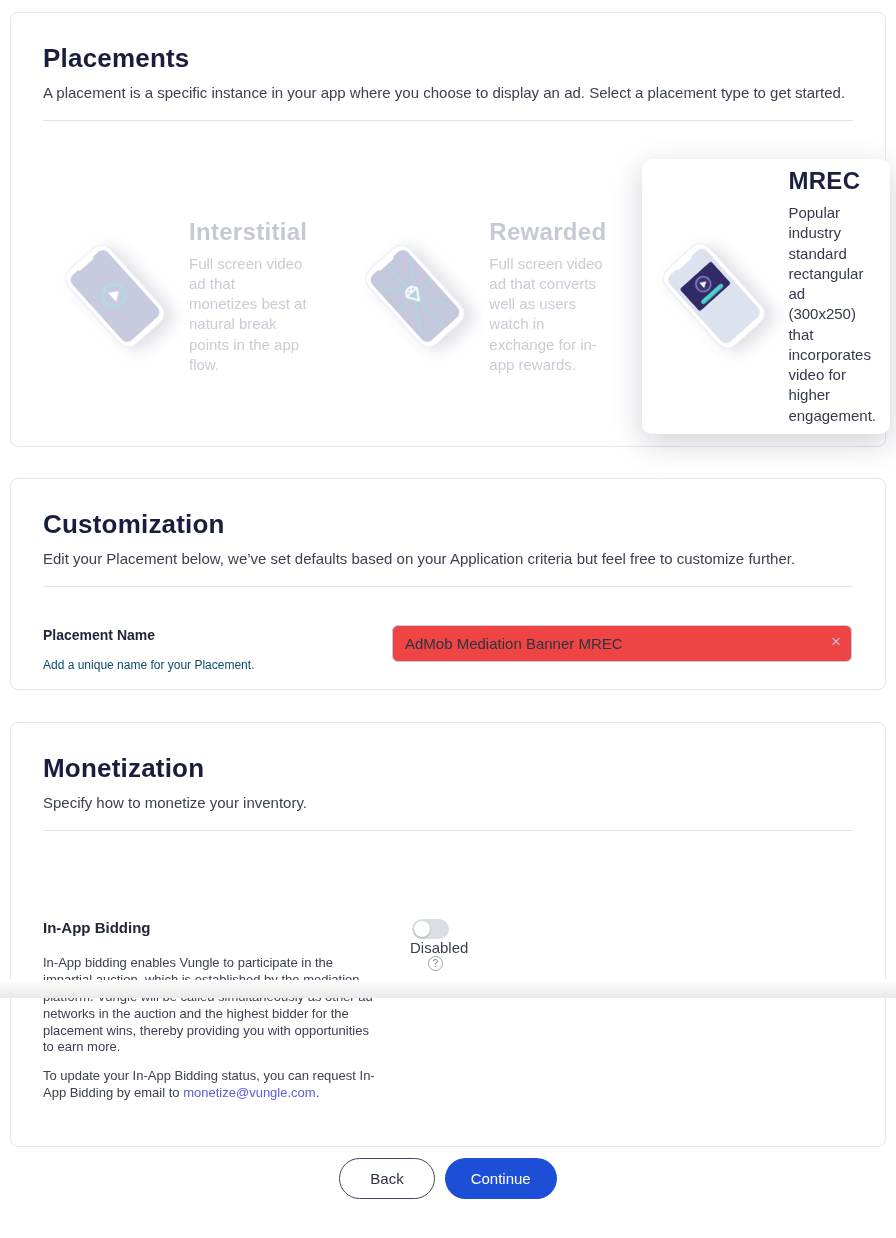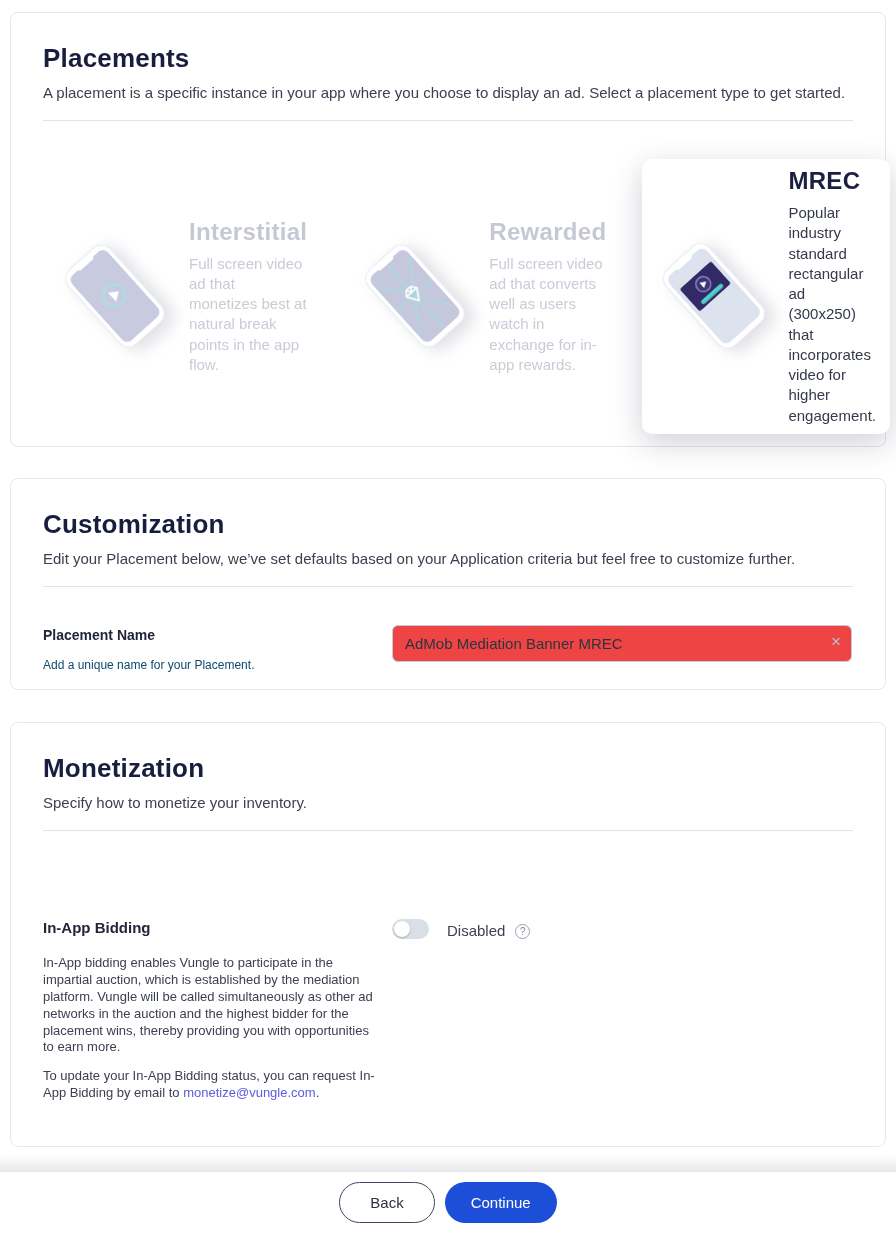--- a/index.html
+++ b/index.html
@@ -1,19 +1,19 @@
 <!DOCTYPE html>
 <html><head>
 <meta charset="utf-8">
 <style>
   * { margin:0; padding:0; box-sizing:border-box; }
   html,body { background:#ffffff; }
   body { font-family:"Liberation Sans", sans-serif; width:896px; height:1238px; overflow:hidden; position:relative; }
 
-  .page { position:relative; width:896px; height:1172px; background:#ffffff; }
+  .page { position:relative; width:896px; height:998px; background:#ffffff; }
   .bottom-strip { position:absolute; left:0; right:0; bottom:0; height:18px;
     background:linear-gradient(#ffffff, #e9e9eb); }
 
   .card { position:absolute; left:10px; width:876px; background:#ffffff;
     border:1px solid #e3e8ef; border-radius:8px; padding:30px 32px; }
   .card-placements   { top:12px;  height:435px; }
   .card-customization{ top:478px; height:212px; }
   .card-monetization { top:722px; height:425px; }
 
   .card-title { font-size:26px; font-weight:700; color:#191d3e; letter-spacing:.2px; margin-bottom:10px; }
@@ -46,30 +46,30 @@
     padding:0 32px 0 12px; font-size:15px; color:#2e3340; font-family:"Liberation Sans", sans-serif; outline:none; background:#ef4444; }
   .clear-x { position:absolute; right:11px; top:8px; color:#b9c1ce; font-size:17px; line-height:1; cursor:pointer; }
 
   
   .bidding-row { margin-top:88px; display:flex; align-items:flex-start; }
   .bidding-left { width:349px; }
   .bidding-label { font-size:15px; font-weight:700; color:#22263a; }
   .bidding-desc { margin-top:19px; font-size:13px; line-height:1.3; color:#3c4150; max-width:336px; }
   .bidding-note { margin-top:12px; font-size:13px; line-height:1.3; color:#3c4150; max-width:336px; }
   .bidding-note a { color:#5a5be0; text-decoration:none; }
-  .toggle-row { display:flex; align-items:flex-end; }
+  .toggle-row { display:flex; align-items:center;flex-direction:column; }
   .toggle { width:37px; height:20px; border-radius:10px; background:#d9dee7; position:relative; cursor:pointer; flex:none; }
   .toggle .knob { position:absolute; left:2px; top:2px; width:16px; height:16px; border-radius:50%;
     background:#ffffff; box-shadow:0 1px 2px rgba(0,0,0,.25); }
   .toggle-status { margin-left:18px; font-size:15px; color:#3c4150; }
   .help-icon { margin-left:10px; width:15px; height:15px; border:1px solid #9aa1ad; border-radius:50%;
     color:#7c8494; font-size:10px; line-height:13px; text-align:center; cursor:pointer; display:inline-block; }
 
   
-  .footer-actions { position:absolute; top:1182px; left:0; width:896px;
+  .footer-actions { position:absolute; top:1158px; left:0; width:896px;
     display:flex; justify-content:center; gap:10px; z-index:2; }
   .btn { height:41px; border-radius:21px; font-size:15px; font-family:"Liberation Sans", sans-serif; cursor:pointer; }
   .btn-back { background:#ffffff; border:1px solid #41465f; color:#2c3046; padding:0 30px; }
   .btn-continue { background:#1d4ed8; border:none; color:#ffffff; padding:0 26px; font-weight:400; }
 </style>
 </head>
 <body>
 
 <div class="page">
 

